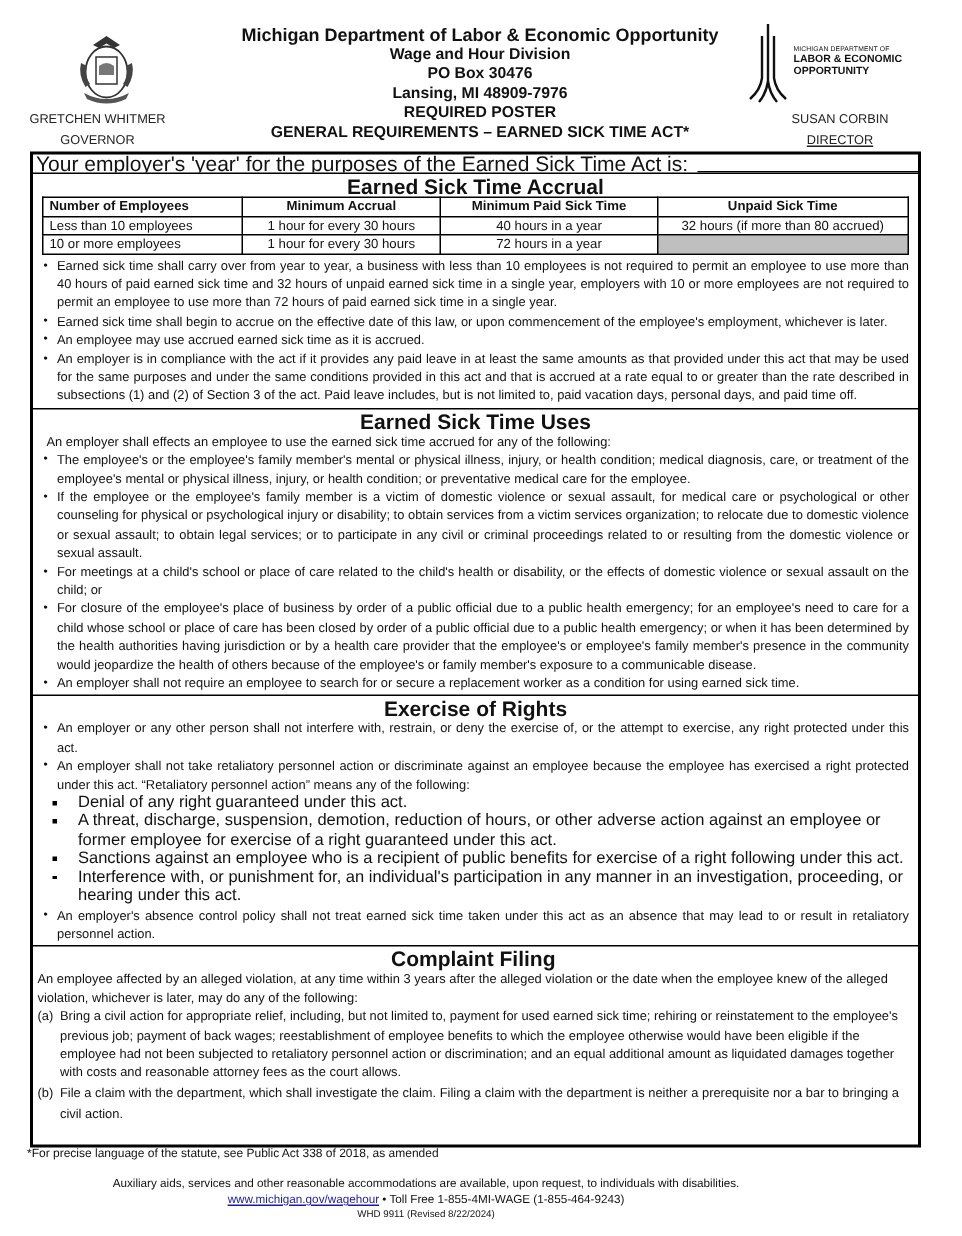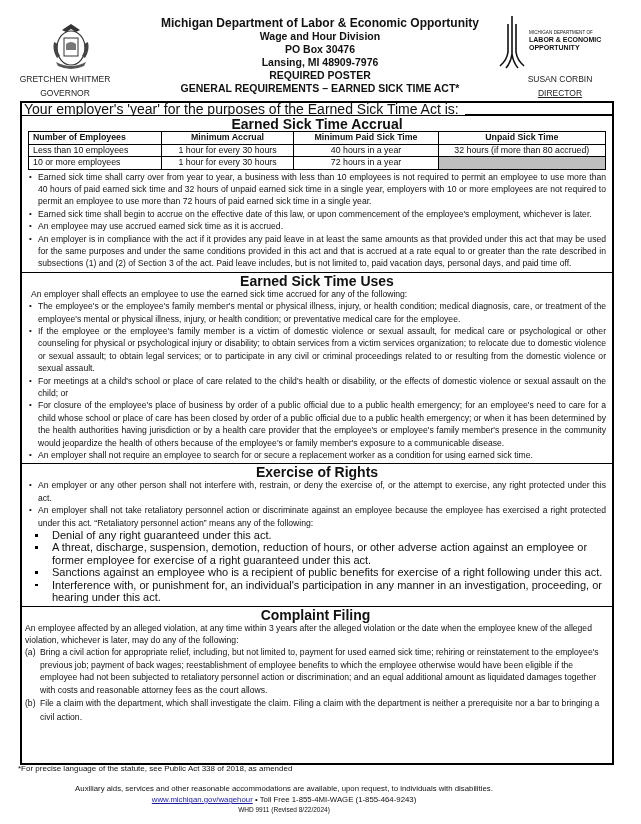--- a/index.html
+++ b/index.html
@@ -142,20 +142,23 @@
       <li>
         <span>An employer shall not take retaliatory personnel action or discriminate against an employee because the employee has exercised a right protected under this act. “Retaliatory personnel action” means any of the following:</span>
       </li>
     </ul>
     <ul class="sq">
       <li>Denial of any right guaranteed under this act.</li>
       <li>A threat, discharge, suspension, demotion, reduction of hours, or other adverse action against an employee or former employee for exercise of a right guaranteed under this act.</li>
       <li>Sanctions against an employee who is a recipient of public benefits for exercise of a right following under this act.</li>
       <li>Interference with, or punishment for, an individual's participation in any manner in an investigation, proceeding, or hearing under this act.</li>
     </ul>
+    <ul class="b">
+      <li>An employer's absence control policy shall not treat earned sick time taken under this act as an absence that may lead to or result in retaliatory personnel action.</li>
+    </ul>
   </div>
 
   <div class="sec" style="padding-left:3px;">
     <div class="sec-title">Complaint Filing</div>
     <div class="p">An employee affected by an alleged violation, at any time within 3 years after the alleged violation or the date when the employee knew of the alleged violation, whichever is later, may do any of the following:</div>
     <div class="lettered">
       <span class="lbl">(a)</span>
       <span>Bring a civil action for appropriate relief, including, but not limited to, payment for used earned sick time; rehiring or reinstatement to the employee's previous job; payment of back wages; reestablishment of employee benefits to which the employee otherwise would have been eligible if the employee had not been subjected to retaliatory personnel action or discrimination; and an equal additional amount as liquidated damages together with costs and reasonable attorney fees as the court allows.</span>
     </div>
     <div class="lettered" style="line-height:14px;">

